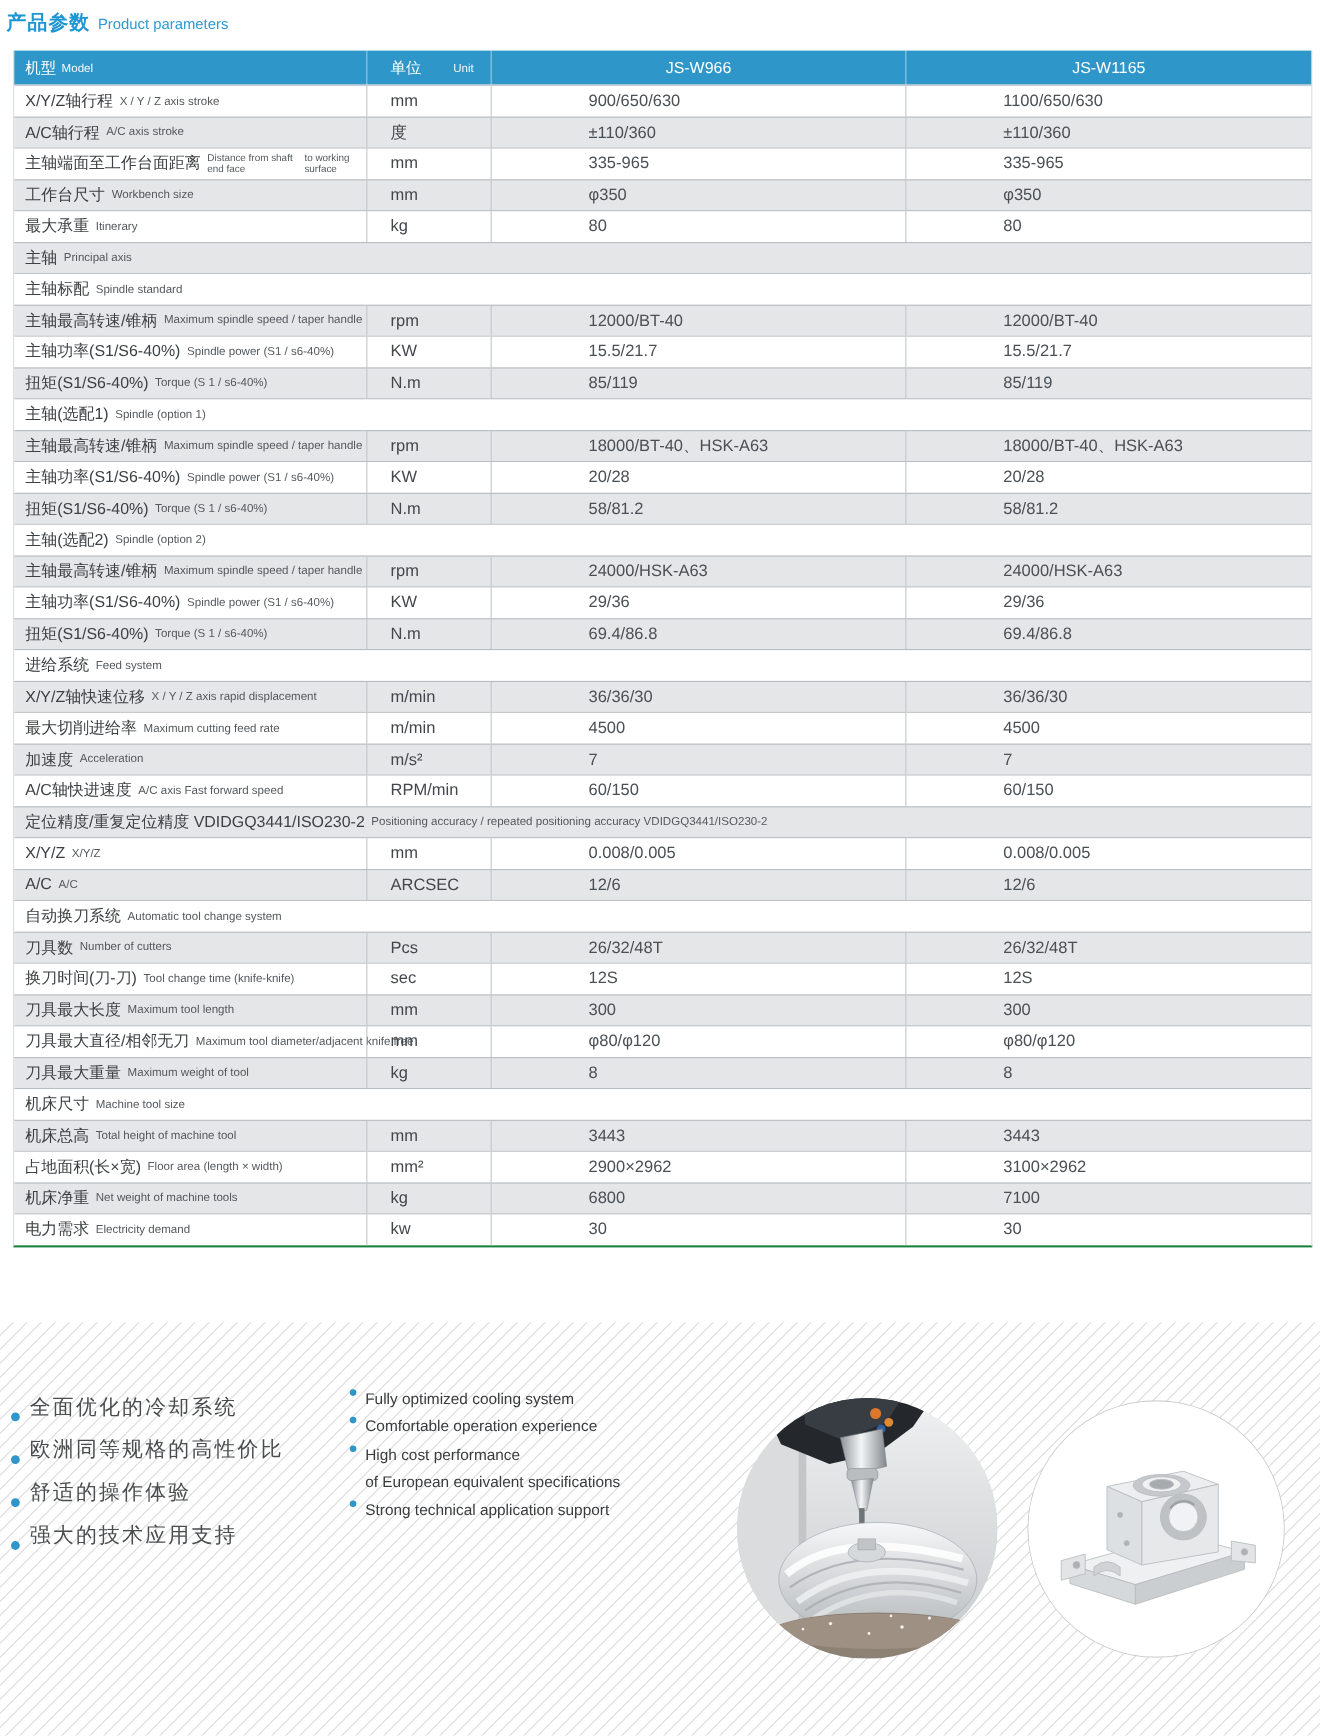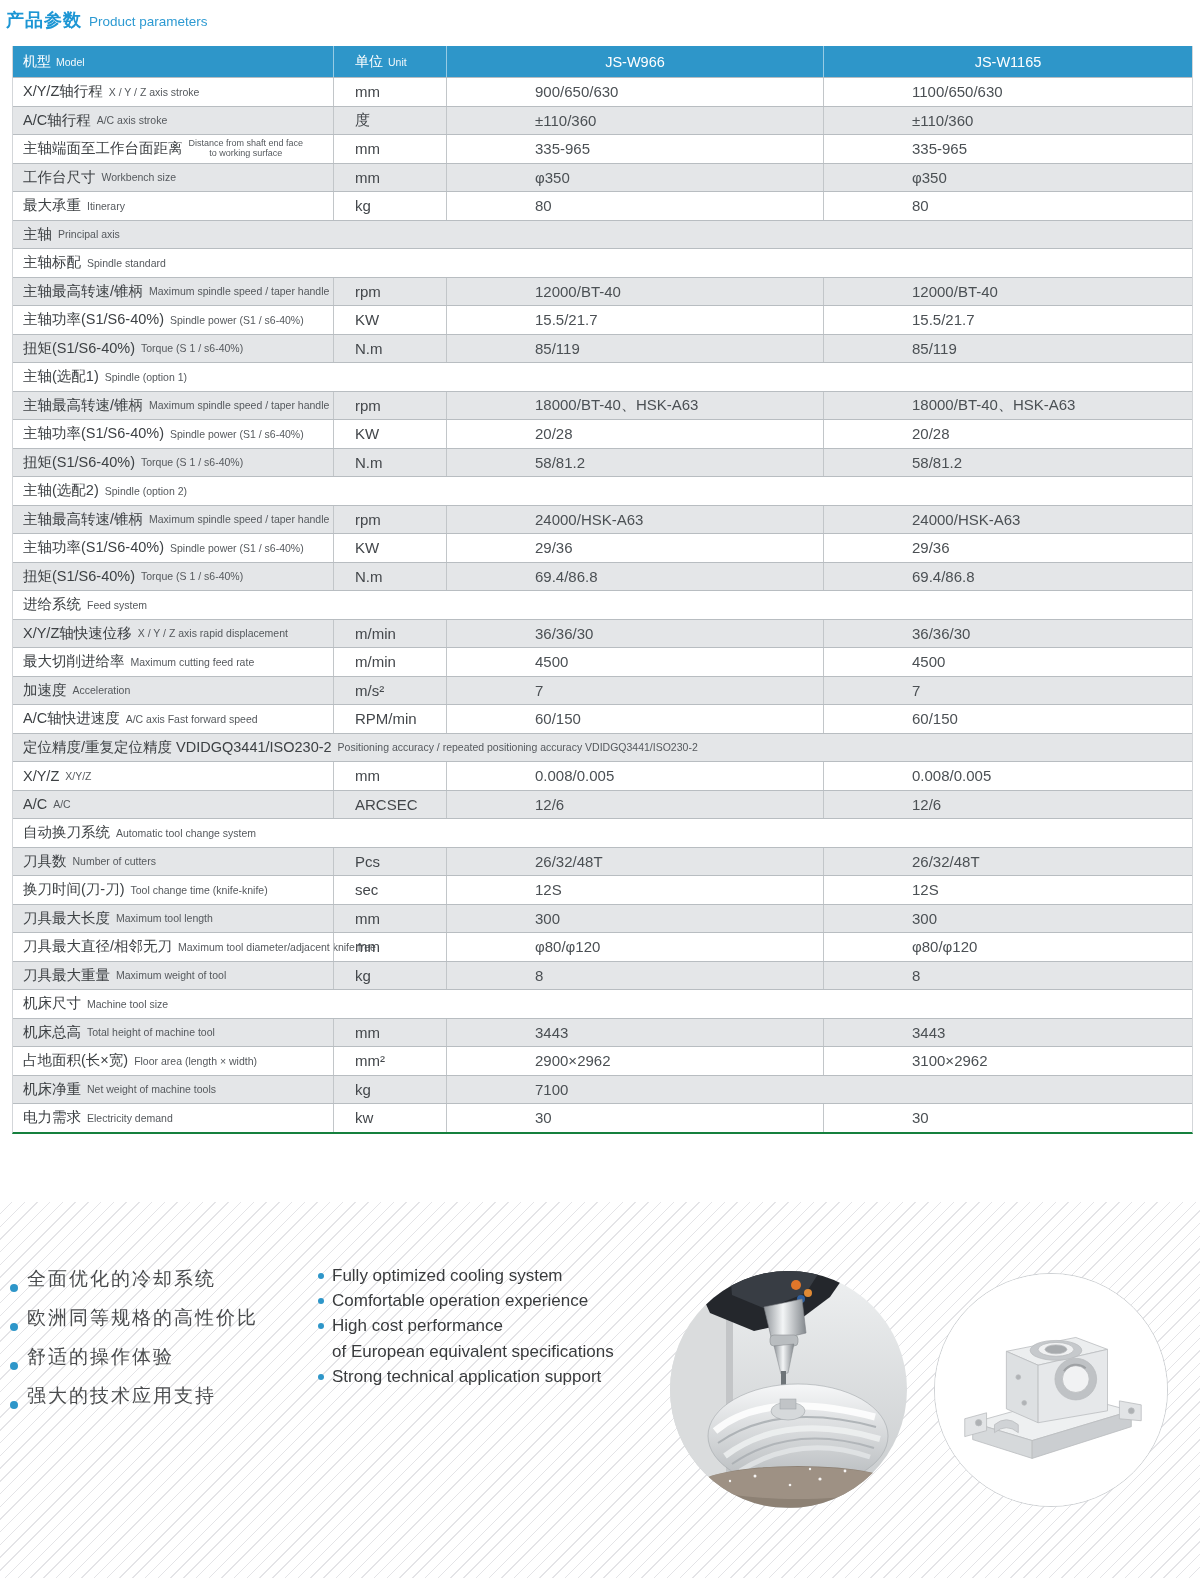--- a/index.html
+++ b/index.html
@@ -20,45 +20,45 @@
   }
   .thead{display:flex;height:31px;background:#2e96c9;color:#fff;}
   .thead>div{display:flex;align-items:center;box-sizing:border-box;height:100%;}
   .thead .zh{font-size:14px;}
   .thead .sub{font-size:10.5px;margin-left:5px;opacity:.95;}
   .thead .model-name{font-size:14.5px;width:100%;text-align:center;display:block;}
   .c1{width:320px;padding-left:10px;}
   .c2{width:113px;padding-left:21px;}
   .c3{width:377px;}
   .c4{flex:1;}
-  .thead .c2,.thead .c3,.thead .c4{border-left:1px solid rgba(255,255,255,.5);}
+  .thead .c2,.thead .c3,.thead .c4{border-left:1px solid rgba(255,255,255,.5);gap:24px;}
 
   .trow{display:flex;height:27.5px;border-top:1px solid #b8bdc1;background:#fff;}
   .trow:nth-child(even){background:#e4e6e8;}
   .trow>div{display:flex;align-items:center;box-sizing:border-box;height:100%;}
   .trow .c2,.trow .c3,.trow .c4{border-left:1px solid #c2c6c9;}
   .trow .c3,.trow .c4{padding-left:88px;font-size:15px;color:#4b5054;}
   .trow .c2{font-size:15px;color:#43474b;}
   .lab-zh{font-size:14.5px;color:#3d4144;white-space:nowrap;}
   .lab-en{font-size:10.5px;color:#55595d;margin-left:6px;white-space:nowrap;text-align:center;}
-  .lab-en2{display:inline-flex;flex-direction:column;font-size:9px;line-height:9.5px;color:#55595d;margin-left:6px;align-items:center;}
+  .lab-en2{display:inline-flex;font-size:9px;line-height:9.5px;color:#55595d;margin-left:6px;}
   .trow.section .c-full{width:100%;padding-left:10px;border-radius:12px;}
   .trow.section .lab-zh{font-size:14.5px;}
   .trow.section .lab-en{font-size:10.5px;}
 
   
   .stripe-band{
     position:absolute;left:0;top:1202px;width:1200px;height:376px;
     background:repeating-linear-gradient(135deg,#ffffff 0px,#ffffff 8px,#e4e4e7 8px,#e4e4e7 9px);
   }
   .features-zh{position:absolute;left:10px;top:1253px;}
   .features-zh .fitem{display:flex;align-items:flex-end;height:39px;font-size:19px;color:#4a4c4e;letter-spacing:2px;white-space:nowrap;}
   .features-zh .dot{width:8px;height:8px;border-radius:50%;background:#2e96c9;margin-right:9px;flex:0 0 auto;}
   .features-en{position:absolute;left:318px;top:1263px;}
-  .features-en .fitem{display:flex;align-items:center;height:25.3px;font-size:17px;color:#393b3d;white-space:nowrap;}
+  .features-en .fitem{display:flex;height:25.3px;font-size:14px;color:#393b3d;white-space:nowrap;}
   .features-en .dot{width:6px;height:6px;border-radius:50%;background:#2e96c9;margin-right:8px;flex:0 0 auto;}
   .features-en .nodot{width:6px;height:6px;margin-right:8px;flex:0 0 auto;}
 
   
   .photo{position:absolute;border-radius:50%;overflow:hidden;}
   .photo-left{left:670px;top:1271px;width:237px;height:237px;}
   .photo-right{left:934px;top:1273px;width:234px;height:234px;background:#fff;border:1px solid #cdd0d3;box-sizing:border-box;}
   .photo svg{display:block;width:100%;height:100%;}
 </style>
 </head>
@@ -379,20 +379,21 @@
         <div class="c2">mm²</div>
         <div class="c3">2900×2962</div>
         <div class="c4">3100×2962</div>
       </div>
       <div class="trow">
         <div class="c1">
           <span class="lab-zh">机床净重</span>
           <span class="lab-en">Net weight of machine tools</span>
         </div>
         <div class="c2">kg</div>
+        <div class="c3">6800</div>
         <div class="c4">7100</div>
       </div>
       <div class="trow">
         <div class="c1">
           <span class="lab-zh">电力需求</span>
           <span class="lab-en">Electricity demand</span>
         </div>
         <div class="c2">kw</div>
         <div class="c3">30</div>
         <div class="c4">30</div>

